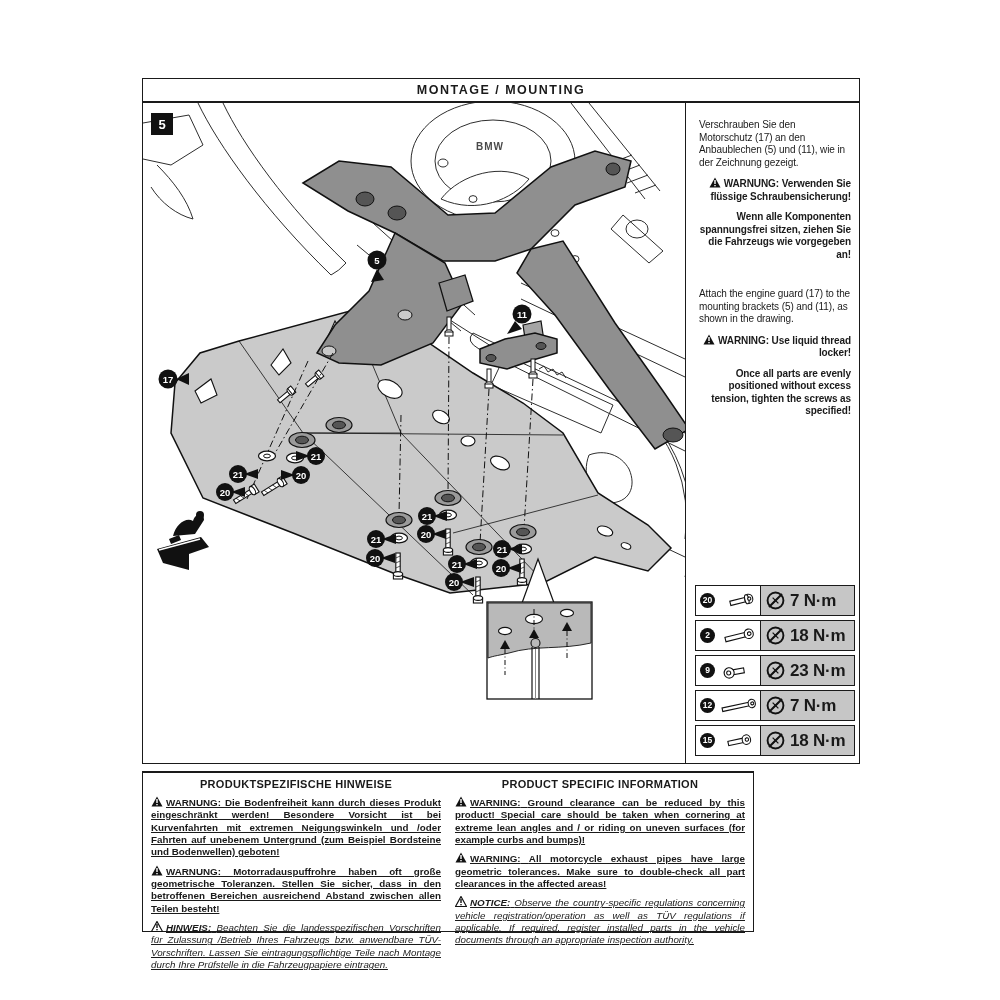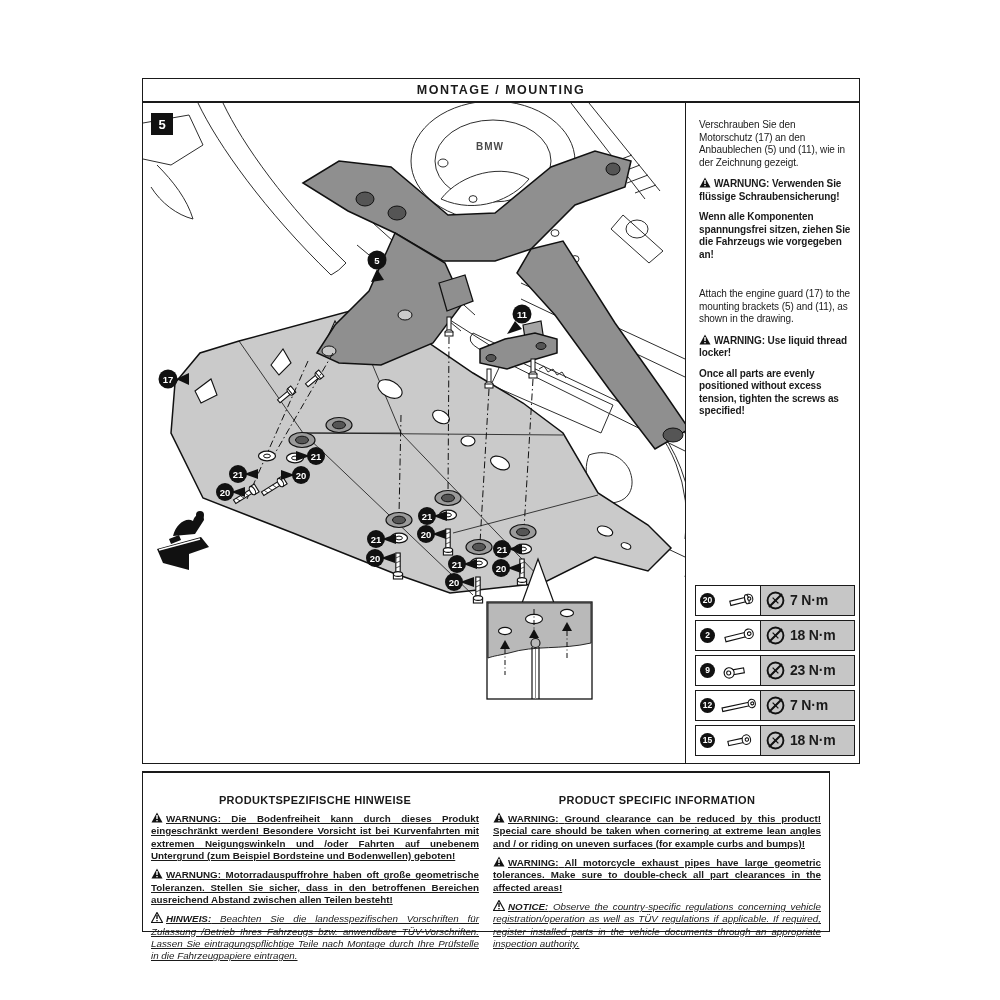--- a/index.html
+++ b/index.html
@@ -8,38 +8,38 @@
   
   .sheet-top{position:absolute;left:142px;top:78px;width:718px;height:686px;
              border:1px solid #1a1a1a;box-sizing:border-box;}
   .title-bar{height:22px;line-height:22px;text-align:center;font-weight:bold;
              font-size:12.5px;letter-spacing:1.5px;border-bottom:2px solid #1a1a1a;}
   .drawing-panel{position:absolute;left:0;top:24px;width:542px;height:660px;
                  border-right:1px solid #1a1a1a;box-sizing:content-box;overflow:hidden;}
   .right-col{position:absolute;left:548px;right:0;top:24px;bottom:0;
              padding:8px 8px 6px 8px;font-size:10px;line-height:1.25;letter-spacing:-0.1px;}
   .right-col p{margin:8px 0 3px 0;}
-  .b{font-weight:bold;}
+  .b{font-weight:bold;text-align:right;}
   .gap{height:16px;}
   .tri{display:inline-block;vertical-align:-1px;margin-right:3px;}
   
   .torque-table{position:absolute;left:4px;right:4px;bottom:7px;}
   .t-row{display:flex;height:29px;border:1px solid #1a1a1a;margin-top:4px;
          align-items:stretch;background:#fff;}
   .t-left{flex:1;display:flex;align-items:center;padding-left:4px;gap:3px;}
   .t-right{width:90px;background:#c6c6c6;border-left:1px solid #1a1a1a;
            display:flex;align-items:center;gap:4px;padding-left:4px;}
-  .t-val{font-weight:bold;font-size:14px;letter-spacing:-0.2px;}
+  .t-val{font-weight:bold;font-size:17px;letter-spacing:-0.2px;}
   .pbadge{width:15px;height:15px;border-radius:50%;background:#111;color:#fff;
           font-size:8.5px;font-weight:bold;display:inline-flex;align-items:center;
           justify-content:center;flex:none;}
   
-  .sheet-bottom{position:absolute;left:142px;top:771px;width:688px;height:161px;
+  .sheet-bottom{position:absolute;left:142px;top:771px;width:612px;height:161px;
                 border:1px solid #1a1a1a;border-top-width:2px;box-sizing:border-box;
-                display:flex;gap:14px;padding:20px 8px 6px 8px;}
+                display:flex;gap:14px;padding:4px 8px 6px 8px;}
   .info-col{flex:1;font-size:9.8px;line-height:1.26;}
   .info-col h3{margin:1px 0 4px 0;text-align:center;font-size:11px;letter-spacing:0.3px;}
   .info-col p{margin:0 0 6px 0;text-align:justify;text-decoration:underline;}
   .italic{font-style:italic;font-weight:normal;}
   .italic .lbl{font-weight:bold;}
   .boldp{font-weight:bold;}
 </style>
 </head>
 <body>
 

